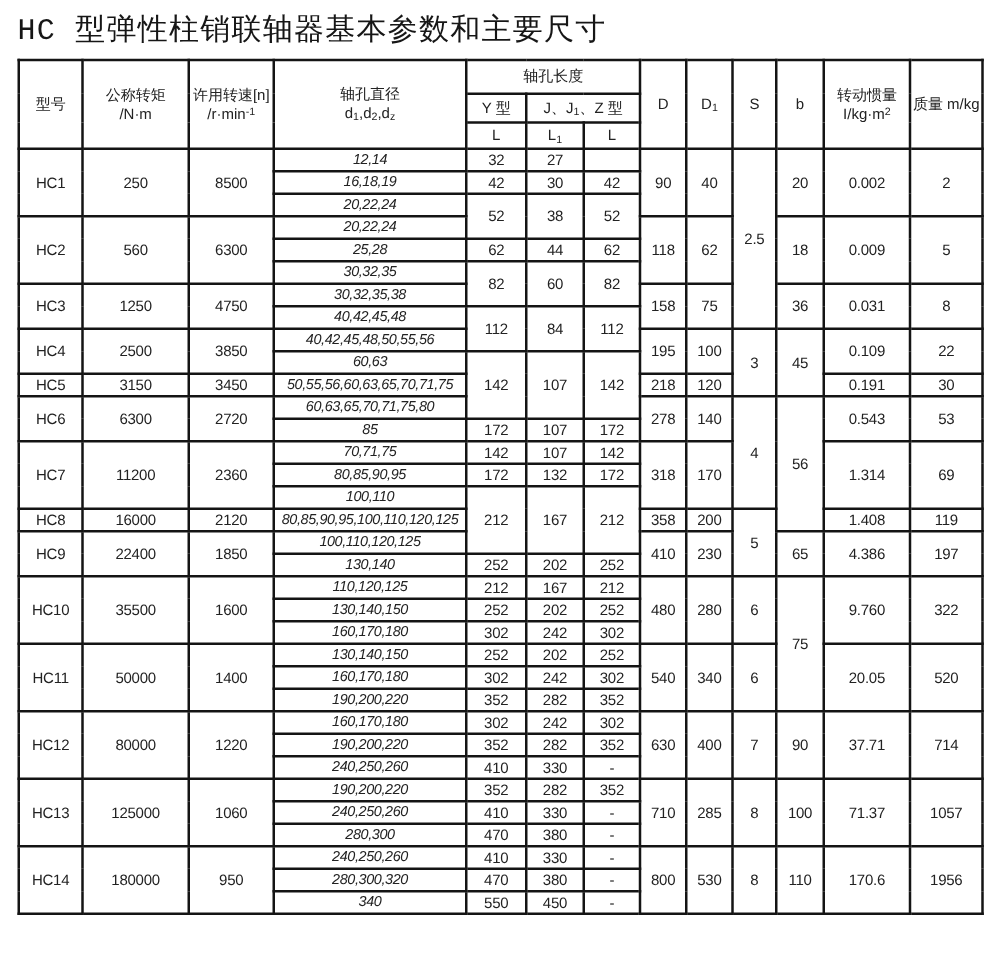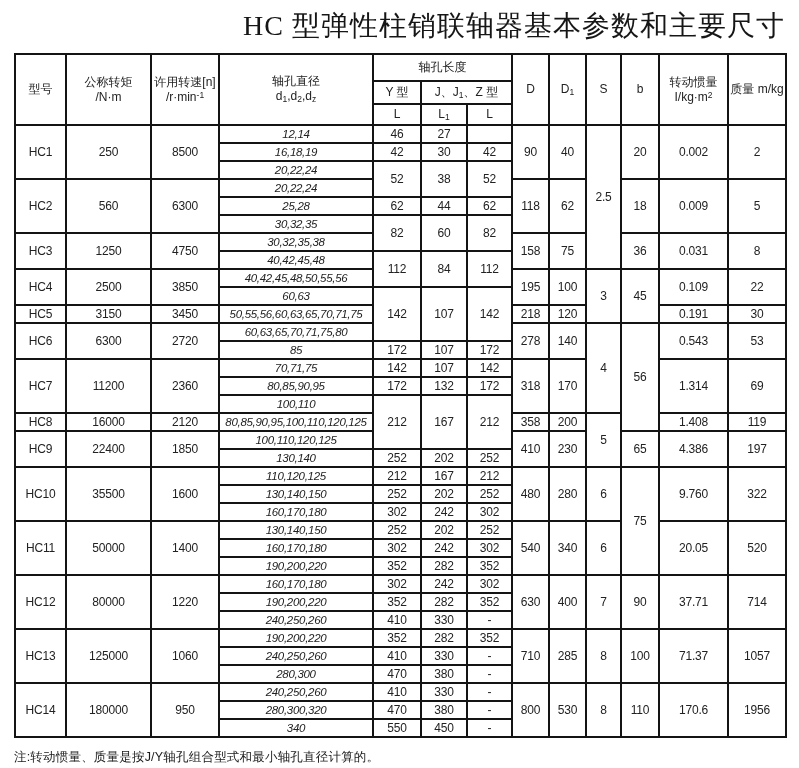--- a/index.html
+++ b/index.html
@@ -3,23 +3,23 @@
 <meta charset="utf-8">
 <style>
   html,body{margin:0;padding:0;background:#ffffff;}
   body{
     width:799px;height:768px;
     font-family:"Liberation Sans","DejaVu Sans",sans-serif;
     color:#111;overflow:hidden;
   }
   .page{padding:0 14px;}
   .title{
-    font-family:Liberation Serif, serif;
-    font-size:28px;font-weight:500;letter-spacing:1px;
-    text-align:right;margin:7px 0 8px 0;color:#161616;
+    font-family:Liberation Mono, monospace;
+    font-size:24px;font-weight:500;letter-spacing:1px;
+    text-align:left;margin:7px 0 8px 0;color:#161616;
   }
   table.spec{
     border-collapse:collapse;table-layout:fixed;
     width:771px;
   }
   .spec th,.spec td{
     border:2px solid #141414;
     text-align:center;vertical-align:middle;
     padding:0;font-weight:normal;color:#222;
     overflow:hidden;white-space:nowrap;
@@ -82,21 +82,21 @@
         <th>L<sub>1</sub></th>
         <th>L</th>
       </tr>
     </thead>
     <tbody>
         <tr>
           <td rowspan="3">HC1</td>
           <td rowspan="3">250</td>
           <td rowspan="3">8500</td>
           <td class="bore">12,14</td>
-          <td>46</td>
+          <td>32</td>
           <td>27</td>
           <td></td>
           <td rowspan="3">90</td>
           <td rowspan="3">40</td>
           <td rowspan="8">2.5</td>
           <td rowspan="3">20</td>
           <td rowspan="3">0.002</td>
           <td rowspan="3">2</td>
         </tr>
         <tr>
@@ -380,14 +380,13 @@
         </tr>
         <tr>
           <td class="bore">340</td>
           <td>550</td>
           <td>450</td>
           <td>-</td>
         </tr>
       </tbody>
   </table>
 
-  <div class="note">注:转动惯量、质量是按J/Y轴孔组合型式和最小轴孔直径计算的。</div>
 </div>
 
 </body></html>

